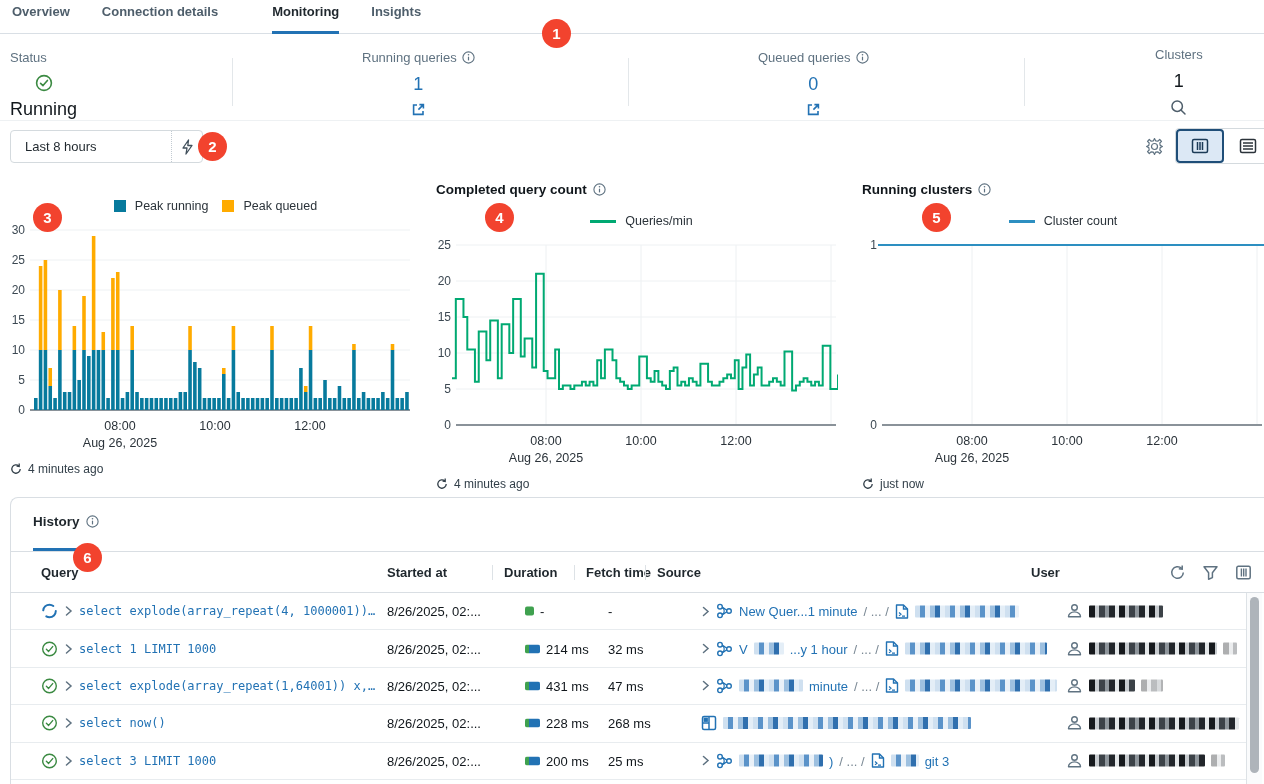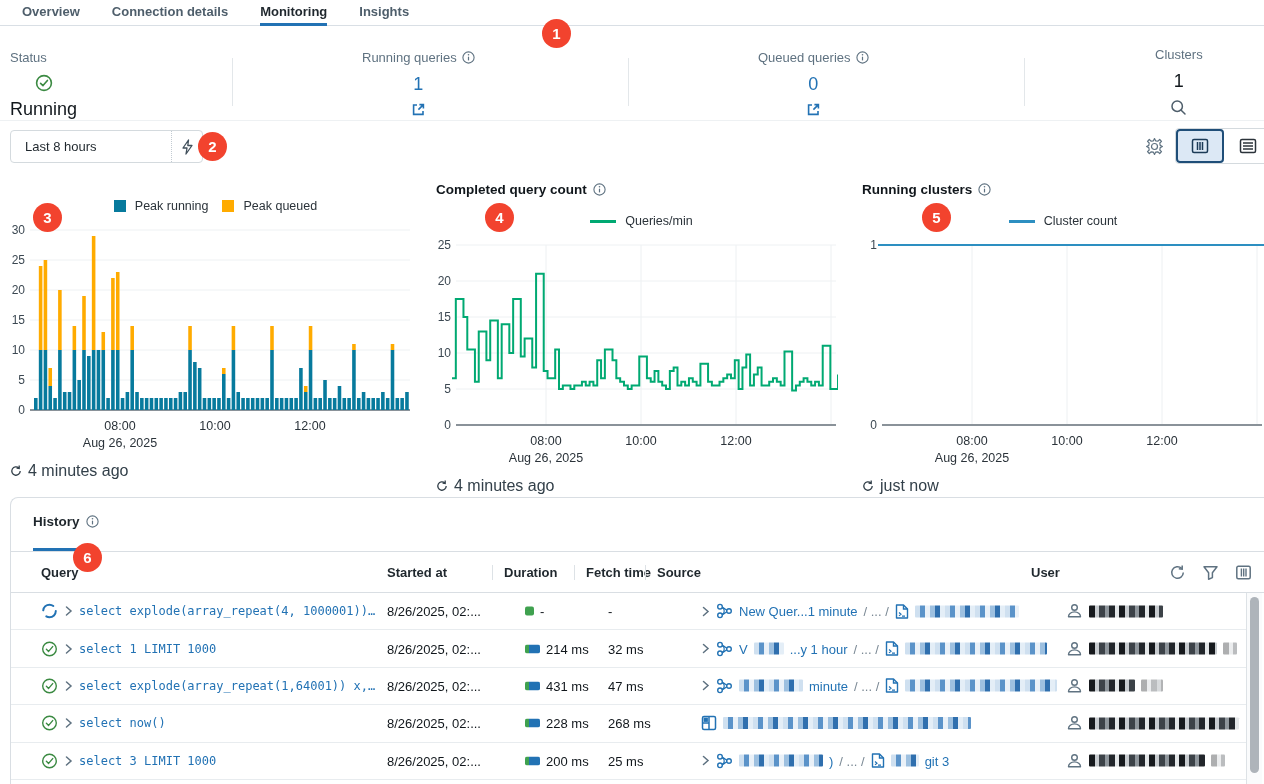--- a/index.html
+++ b/index.html
@@ -2,25 +2,25 @@
 <html><head>
 <meta charset="utf-8">
 <style>
   * { margin:0; padding:0; box-sizing:border-box; }
   html,body { width:1264px; height:784px; background:#fff; overflow:hidden;
     font-family:"Liberation Sans","DejaVu Sans",sans-serif; color:#11171c; }
   .abs { position:absolute; }
   .page { position:relative; width:1264px; height:784px; }
 
   
-  .tabbar { position:absolute; top:0; left:0; width:1264px; height:26px;
-    border-bottom:1px solid #d9dfe5; display:flex; gap:32px; padding-left:22px; }
+  .tabbar { position:absolute; top:0; left:0; width:1264px; height:34px;
+    border-bottom:1px solid #d9dfe5; display:flex; gap:32px; padding-left:12px; }
   .tab { font-size:13px; font-weight:700; color:#4e5e6b; line-height:24px; cursor:pointer;
     position:relative; white-space:nowrap; }
-  .tab.active { color:#1f272d; }
+  .tab.active { color:#1f272d;margin-left:22px; }
   .tab.active::after { content:""; position:absolute; left:0; right:0; bottom:-1px; height:3px; background:#2272b4; }
 
   
   .stat-label { font-size:13px; color:#5f7281; display:flex; align-items:center; gap:5px; }
   .stat-value { font-size:18px; display:flex; align-items:center; gap:7px; margin-top:9px;flex-direction:column; }
   .stat-value.link { color:#2272b4; }
   .vdiv { position:absolute; width:1px; background:#e3e7ea; }
 
   
   .range-btn { position:absolute; left:10px; top:130px; width:193px; height:33px;
@@ -32,21 +32,21 @@
   .seg-btn.sel { background:#dce8f5; outline:2px solid #1f4e78; outline-offset:-2px; border-radius:4px; }
 
   
   .chart-panel { position:absolute; top:182px; }
   .chart-title { font-size:13.5px; font-weight:700; color:#11171c; display:flex; align-items:center; gap:6px; }
   .legend { display:flex; justify-content:center; align-items:center; gap:14px; margin-top:16px; height:16px; }
   .legend-item { display:flex; align-items:center; gap:9px; font-size:12.5px; color:#2b333a; }
   .sw-sq { width:12px; height:12px; }
   .sw-line { width:26px; height:3px; }
   .chart-svg { margin-top:4px; display:block; }
-  .chart-foot { font-size:16px; color:#33404a; display:flex; align-items:center; gap:6px; margin-top:6px; }
+  .chart-foot { font-size:12px; color:#33404a; display:flex; align-items:center; gap:6px; margin-top:6px; }
 
   
   .badge { position:absolute; width:29px; height:29px; border-radius:50%; background:#f2432e;
     color:#fff; font-size:15px; font-weight:700; display:flex; align-items:center; justify-content:center; z-index:50; }
 
   
   .card { position:absolute; top:497px; left:10px; width:1254px; height:287px;
     border:1px solid #d9dee3; border-right:none; border-bottom:none; border-radius:8px 0 0 0; background:#fff; }
   .hist-tab { position:absolute; left:22px; top:16px; font-size:13.5px; font-weight:700; color:#1f272d;
     display:flex; align-items:center; gap:6px; }

